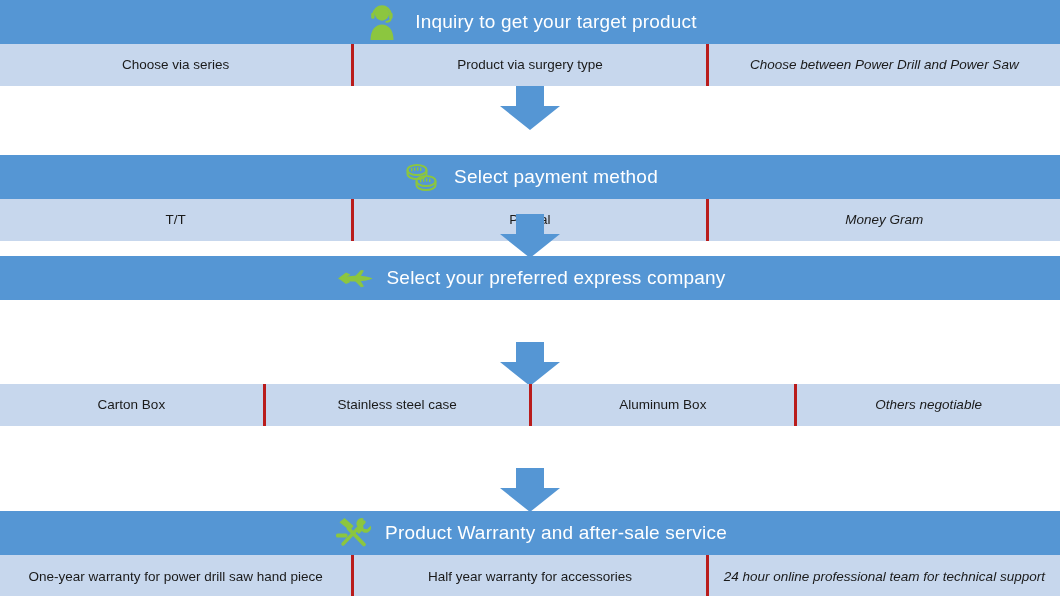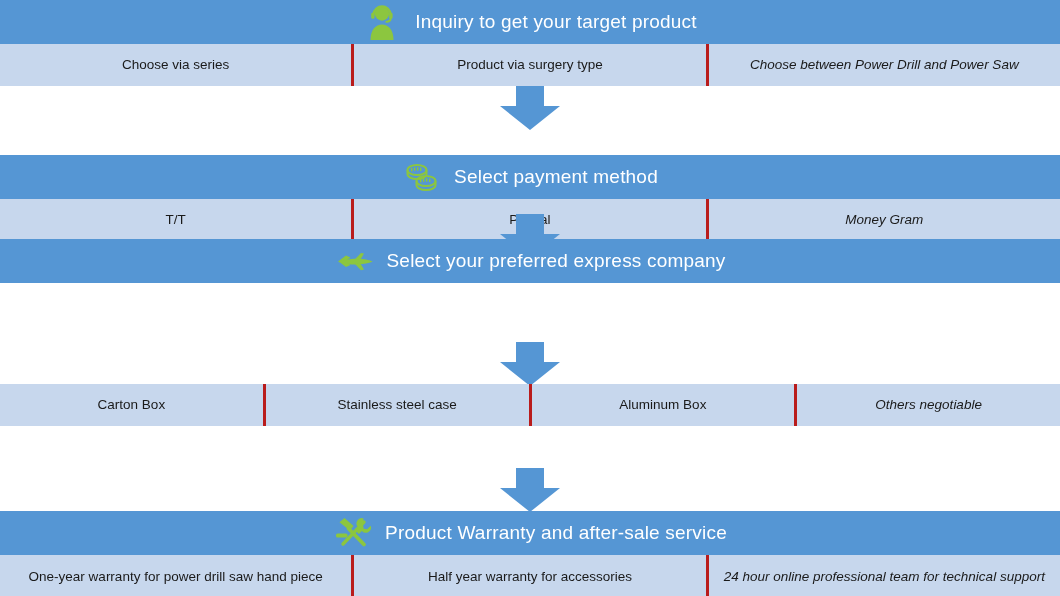--- a/index.html
+++ b/index.html
@@ -81,21 +81,21 @@
     position: absolute;
     width: 64px;
     height: 44px;
     left: 498px;
   }
   .arrow svg { display: block; }
 
   
   #sec-inquiry  { top: 0px; }
   #sec-payment  { top: 128px; margin-top: 27px; }
-  #sec-express  { top: 239px; }
+  #sec-express  { top: 256px; }
   #sec-package  { top: 384px; }
   #sec-warranty { top: 511px; }
 
   #arrow-1 { top: 86px; }
   #arrow-2 { top: 214px; }
   #arrow-3 { top: 342px; }
   #arrow-4 { top: 468px; }
 
   
   #sec-warranty .options { height: 44px; }

